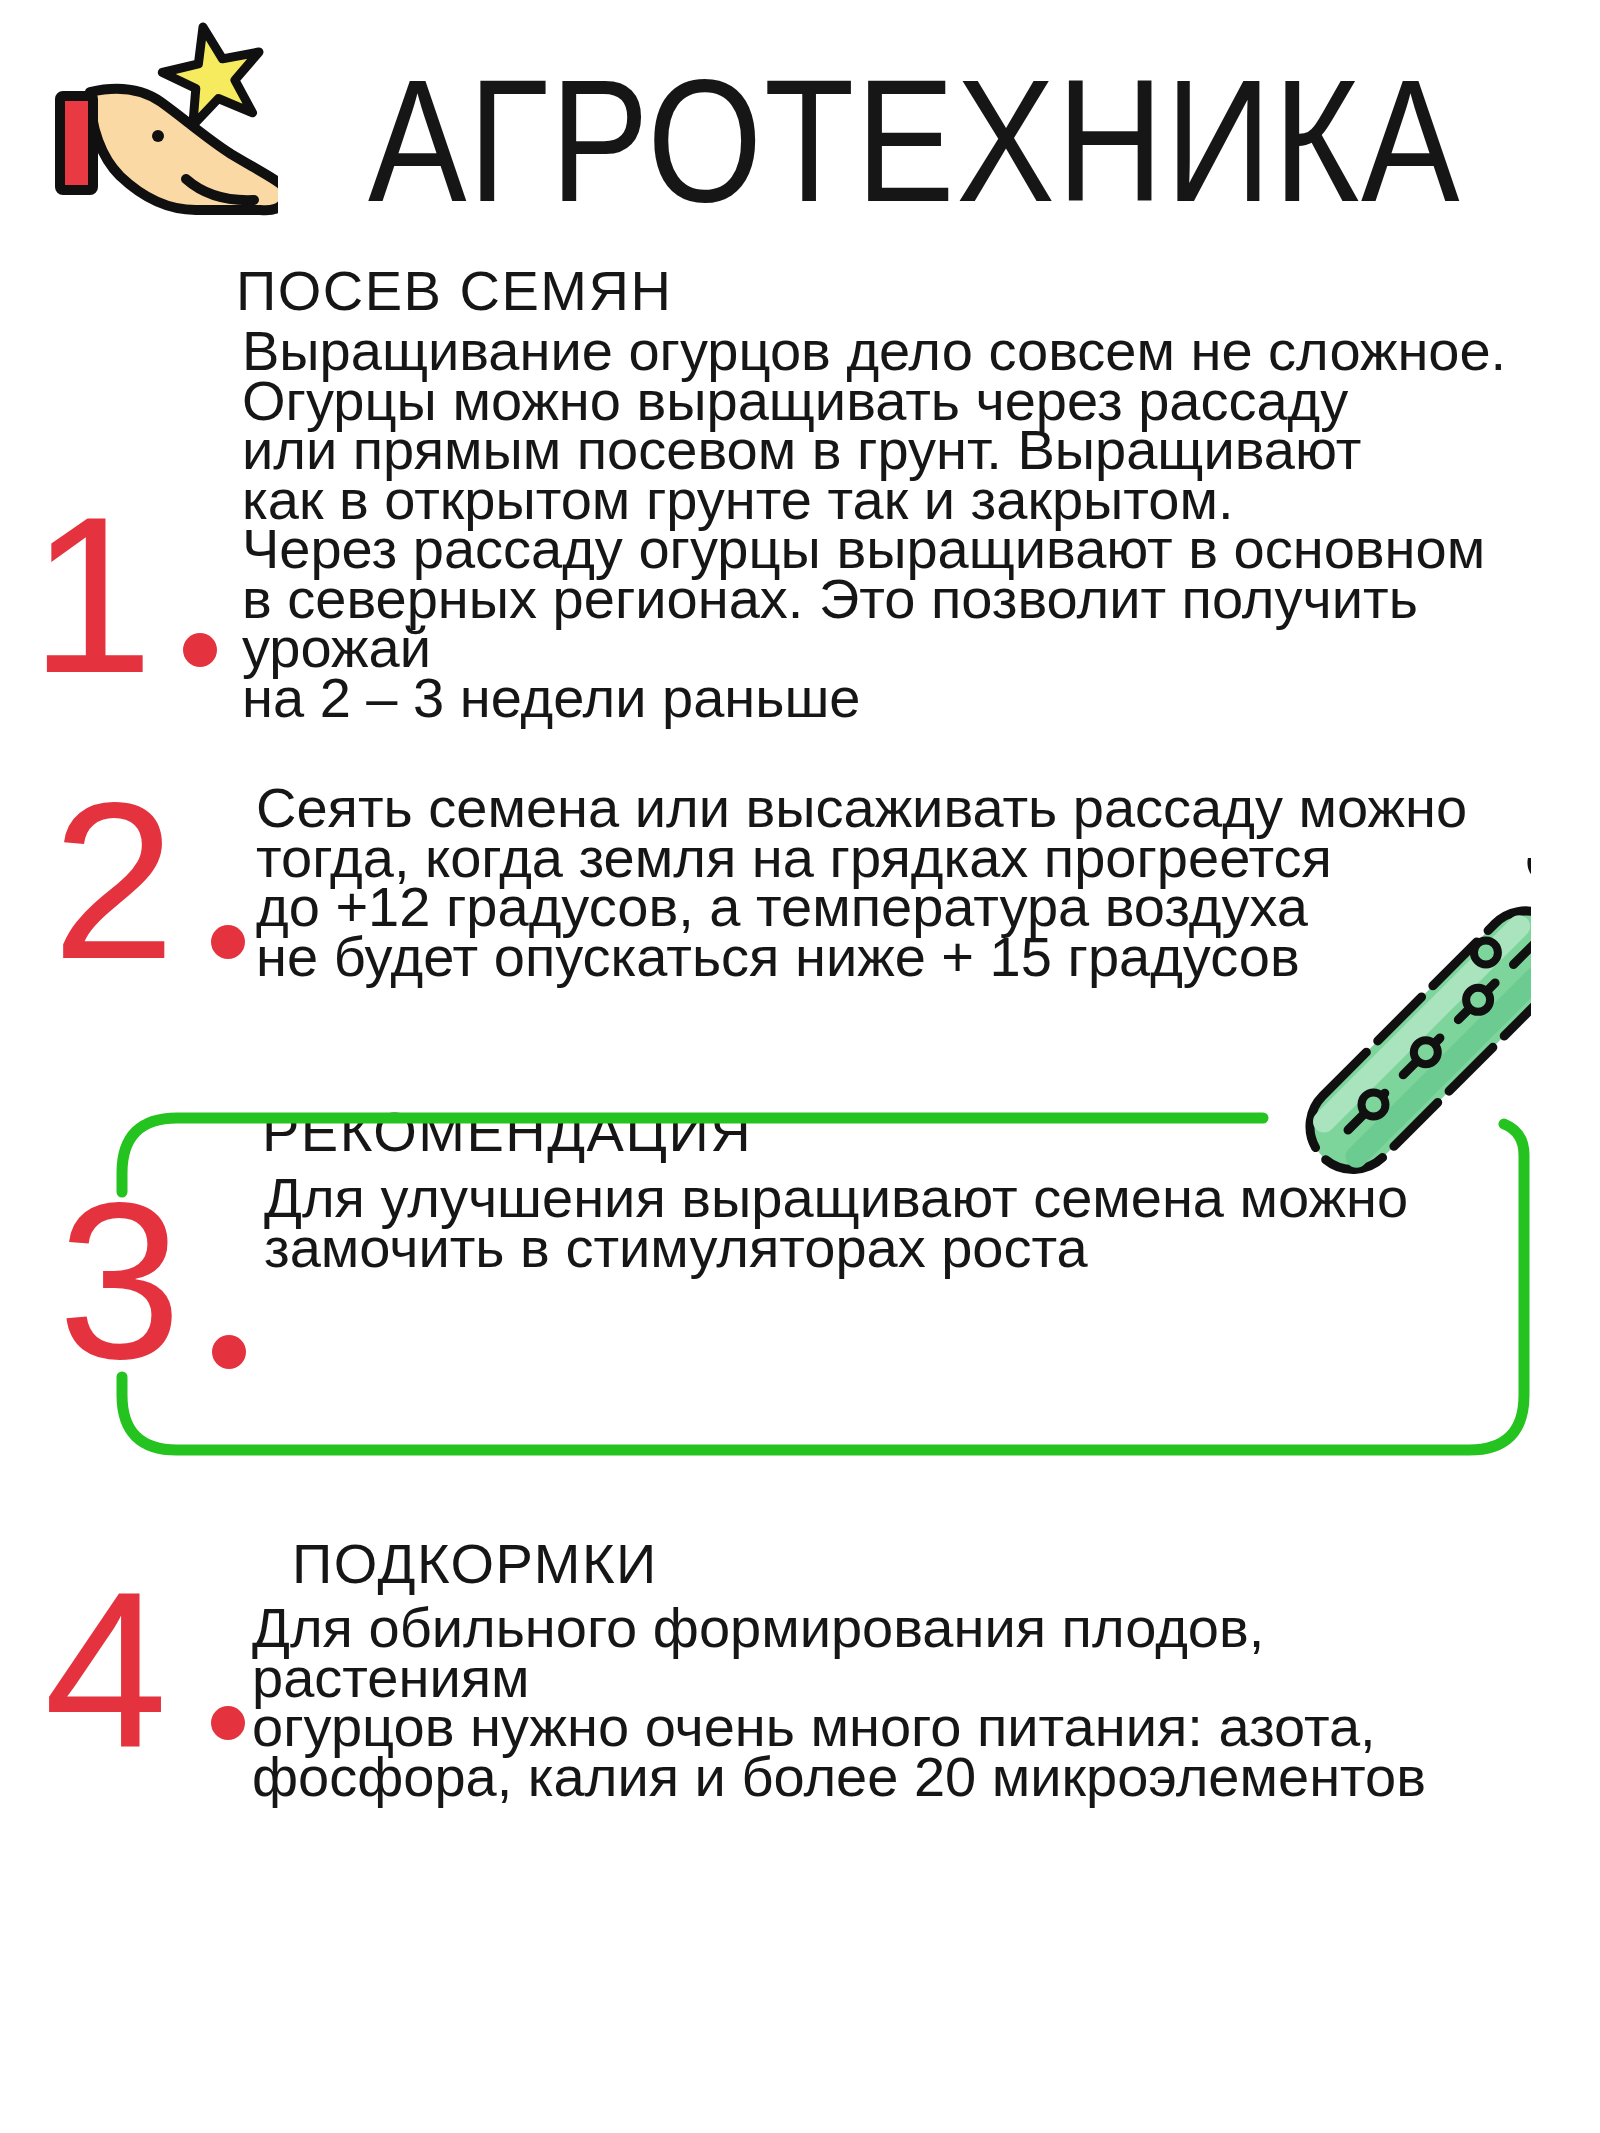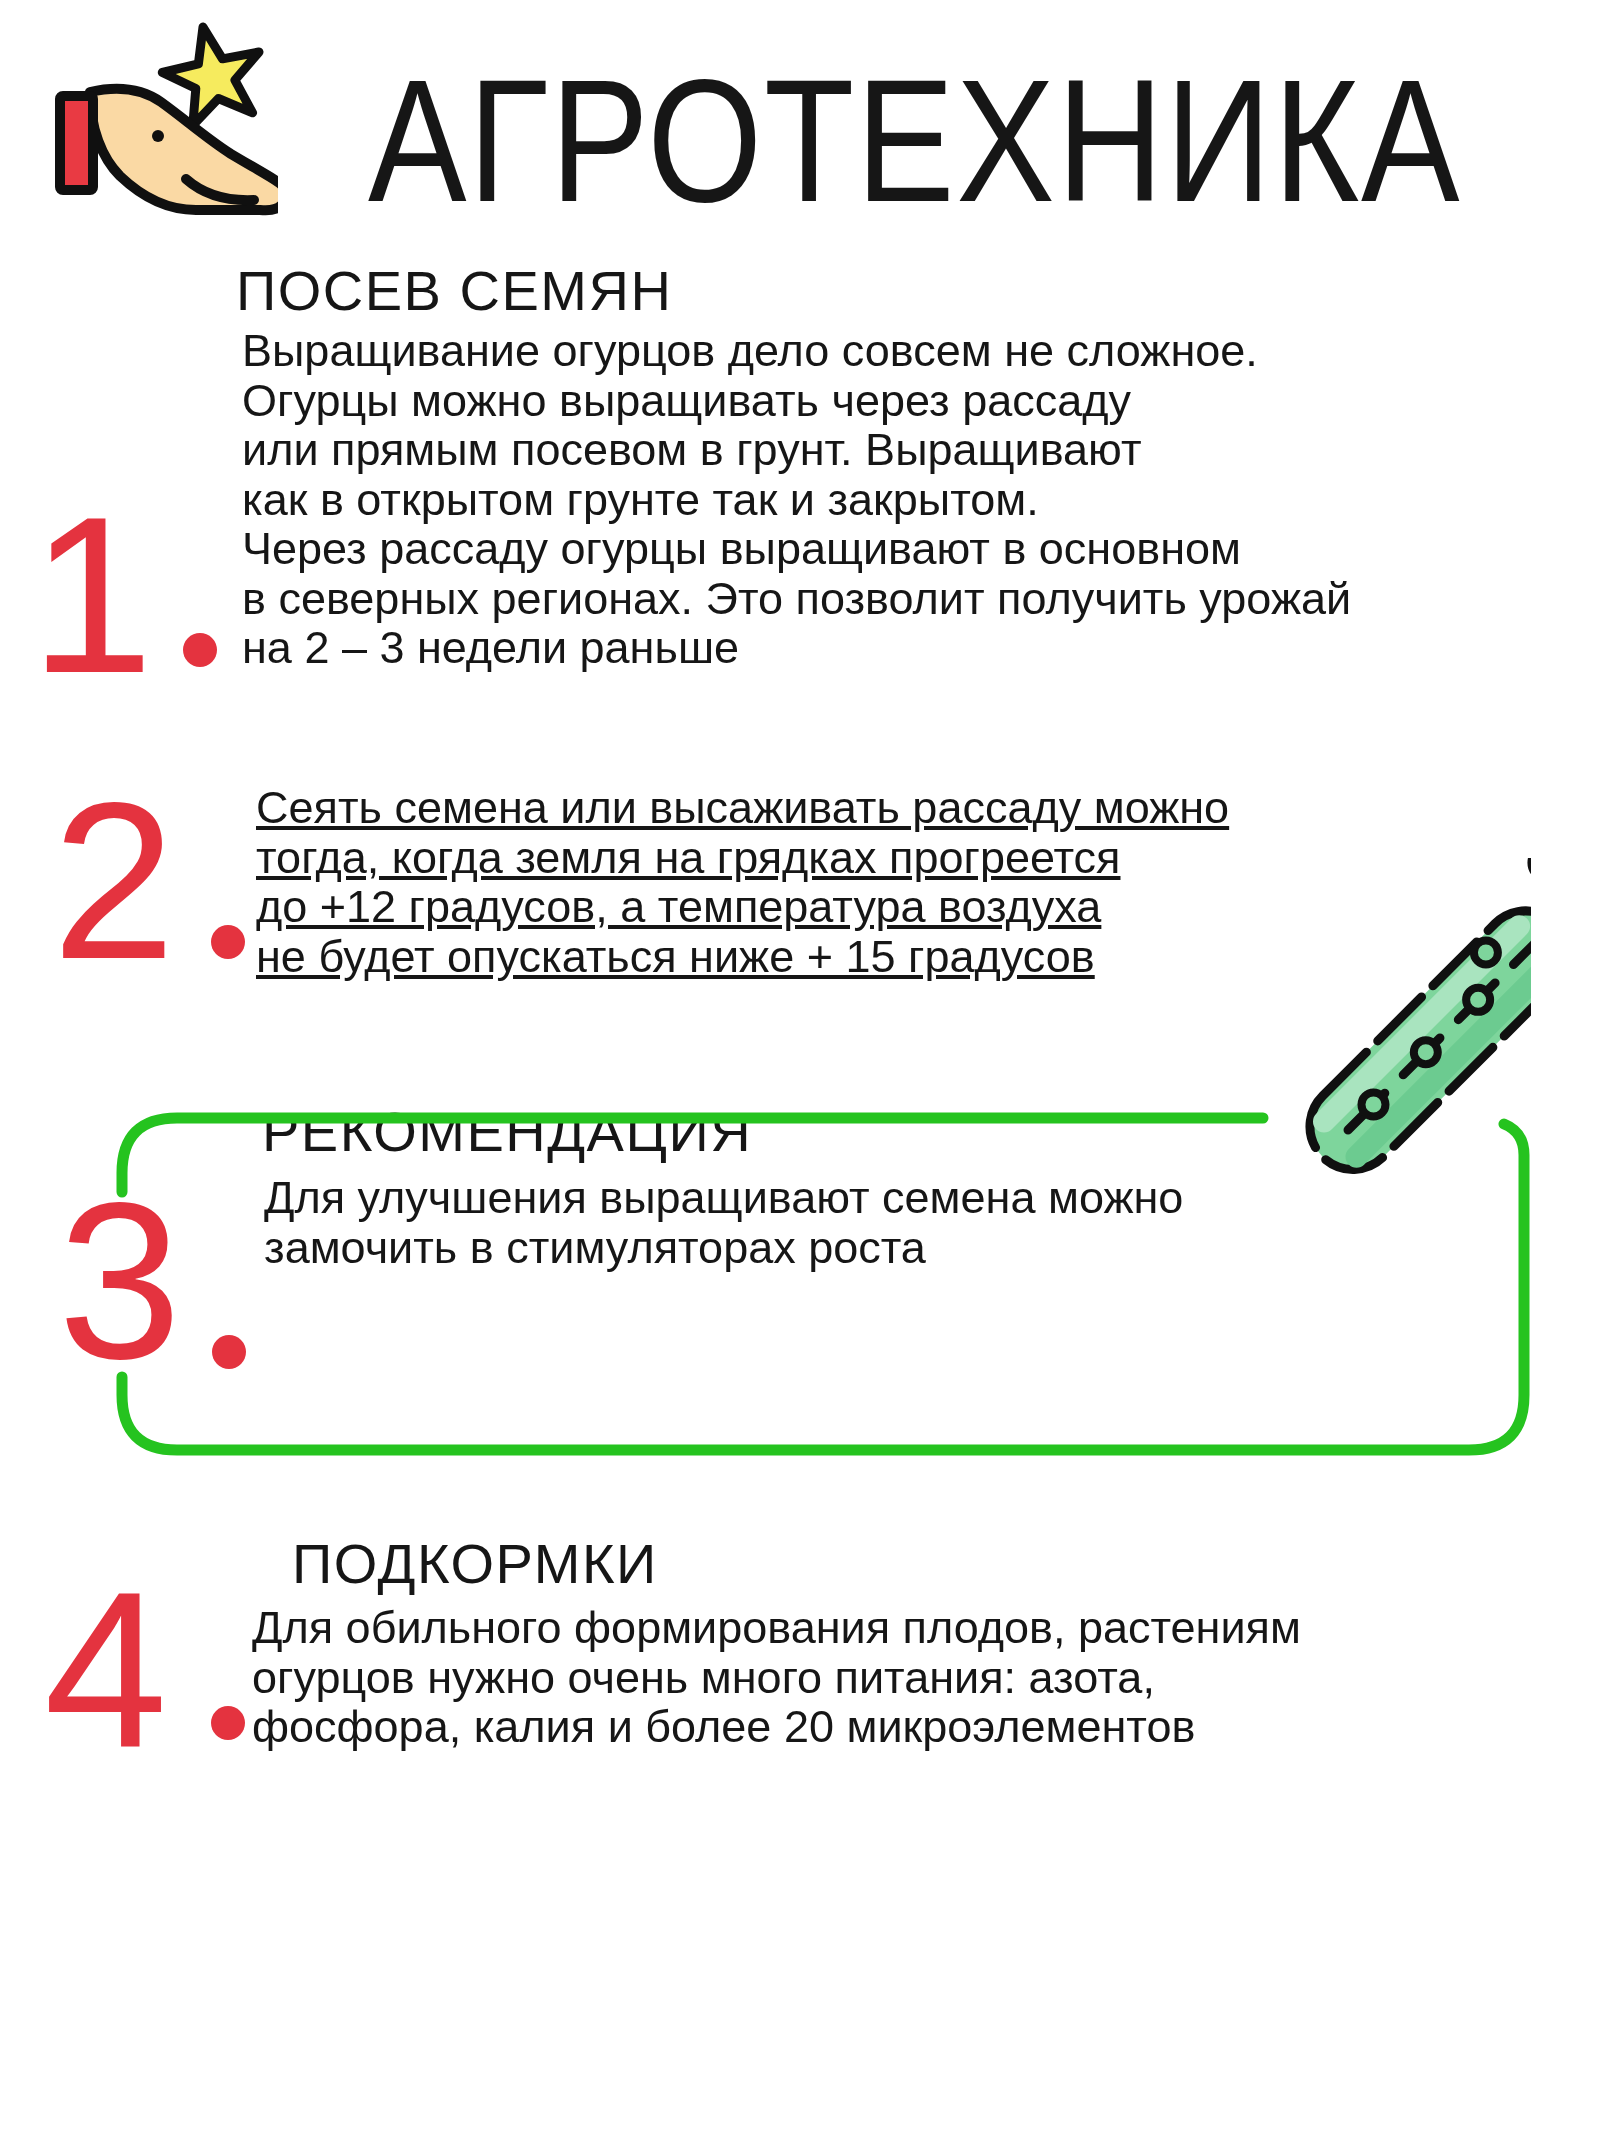--- a/index.html
+++ b/index.html
@@ -24,21 +24,21 @@
   }
   .sec-heading{
     font-size:56px;
     font-weight:400;
     letter-spacing:1.5px;
     line-height:1.2;
     white-space:nowrap;
     color:#161616;
   }
   .body-text{
-    font-size:45px;
+    font-size:56px;
     font-weight:400;
     line-height:49.5px;
     white-space:pre-line;
     color:#161616;
   }
   .big-number{
     font-size:222px;
     font-weight:400;
     line-height:1;
     color:#E4333F;
@@ -76,21 +76,21 @@
   <div class="abs body-text" style="left:242px;top:326px;">Выращивание огурцов дело совсем не сложное.
 Огурцы можно выращивать через рассаду
 или прямым посевом в грунт. Выращивают
 как в открытом грунте так и закрытом.
 Через рассаду огурцы выращивают в основном
 в северных регионах. Это позволит получить урожай
 на 2 – 3 недели раньше</div>
   <div class="abs big-number" style="left:30px;top:484px;">1</div>
   <div class="abs num-dot" style="left:183px;top:633px;"></div>
 
-  <div class="abs body-text" style="left:256px;top:783px;text-decoration:underline;">Сеять семена или высаживать рассаду можно
+  <div class="abs body-text" style="left:256px;top:783px;">Сеять семена или высаживать рассаду можно
 тогда, когда земля на грядках прогреется
 до +12 градусов, а температура воздуха
 не будет опускаться ниже + 15 градусов</div>
   <div class="abs big-number" style="left:52px;top:770px;">2</div>
   <div class="abs num-dot" style="left:211px;top:925px;"></div>
 
   <div class="abs sec-heading" style="left:262px;top:1098px;">РЕКОМЕНДАЦИЯ</div>
 
   <svg class="abs" style="left:80px;top:1080px;" width="1520" height="420" viewBox="0 0 1520 420">
     <path d="M 42 112 L 42 93 Q 42 38 97 38 L 1183 38" fill="none" stroke="#25C31F" stroke-width="11" stroke-linecap="round"></path>

